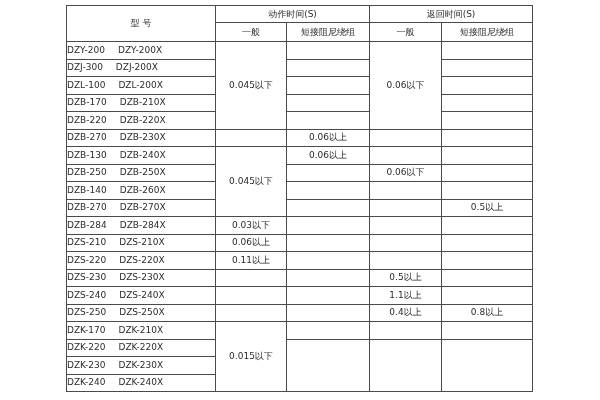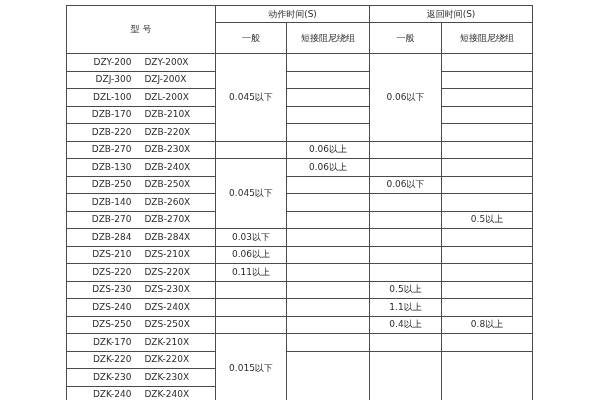--- a/index.html
+++ b/index.html
@@ -26,25 +26,24 @@
     line-height:1;
     overflow:hidden;
     white-space:nowrap;
   }
   col.c-model{width:149px;}
   col.c-ag{width:71px;}
   col.c-as{width:83px;}
   col.c-rg{width:72px;}
   col.c-rs{width:91px;}
   tr.hdr1{height:17px;}
-  tr.hdr2{height:31px;}
+  tr.hdr2{height:19px;}
   tr.r{height:17.5px;}
   .model-wrap{
     display:flex;
-    justify-content:center;
     align-items:center;
     gap:13px;
   }
 </style>
 </head>
 <body>
 
 <table class="spec">
   <colgroup>
     <col class="c-model">

